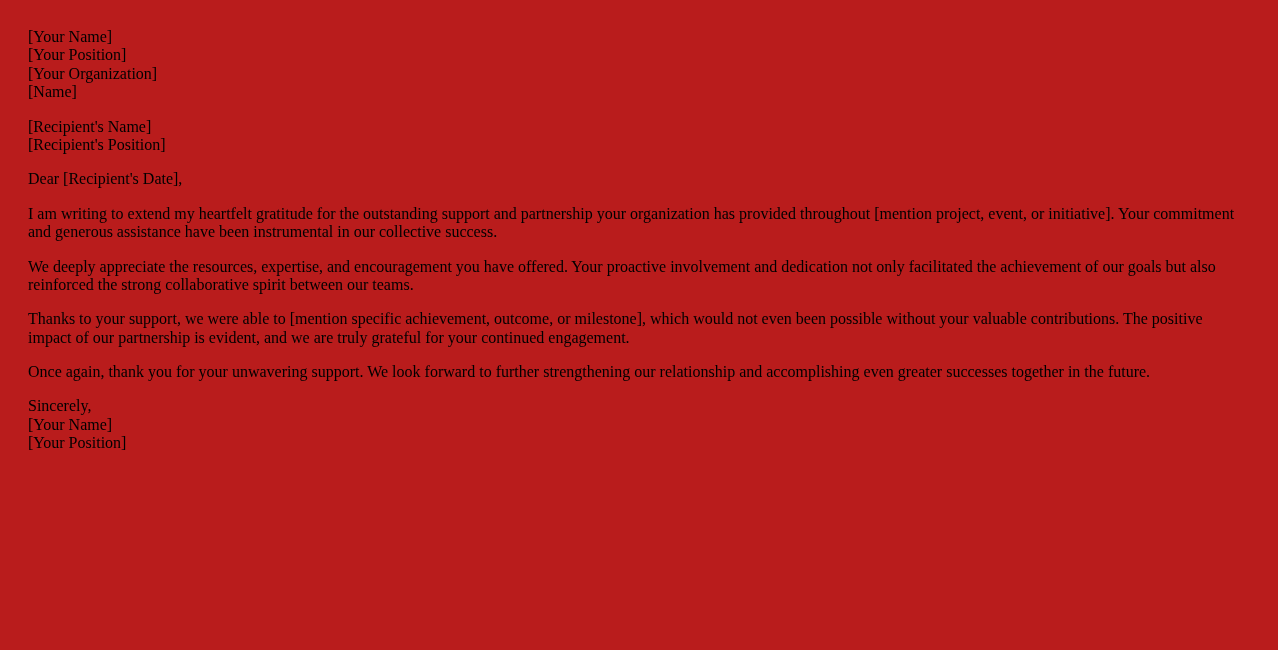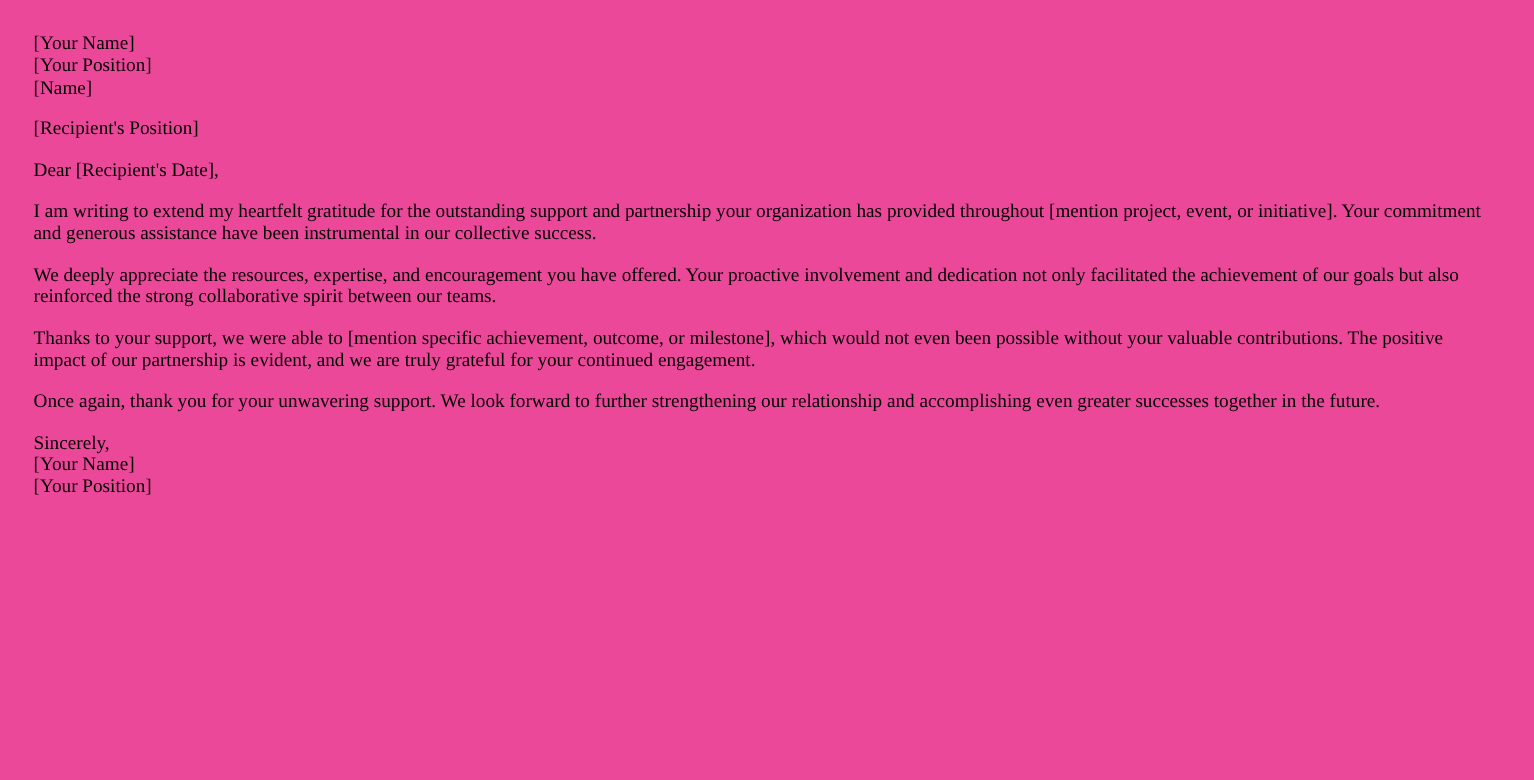--- a/index.html
+++ b/index.html
@@ -5,21 +5,21 @@
   html, body {
     margin: 0;
     padding: 0;
     background: #ffffff;
   }
   .page {
     width: 1278px;
     height: 650px;
     box-sizing: border-box;
     padding: 28px 28px 0 28px;
-    background: #ec4899;
+    background: #b91c1c;
     color: #000000;
     font-family: "Liberation Serif", serif;
     font-size: 16px;
     line-height: 1.15;
     overflow: hidden;
   }
   .page p {
     margin: 16px 0;
   }
   .page p:first-child {
@@ -30,24 +30,26 @@
   }
 </style>
 </head>
 <body>
 
 <div class="page">
 
   <p>
     <span class="line">[Your Name]</span>
     <span class="line">[Your Position]</span>
+    <span class="line">[Your Organization]</span>
     <span class="line">[Name]</span>
   </p>
 
   <p>
+    <span class="line">[Recipient's Name]</span>
     <span class="line">[Recipient's Position]</span>
   </p>
 
   <p>Dear [Recipient's Date],</p>
 
   <p>I am writing to extend my heartfelt gratitude for the outstanding support and partnership your organization has provided throughout [mention project, event, or initiative]. Your commitment and generous assistance have been instrumental in our collective success.</p>
 
   <p>We deeply appreciate the resources, expertise, and encouragement you have offered. Your proactive involvement and dedication not only facilitated the achievement of our goals but also reinforced the strong collaborative spirit between our teams.</p>
 
   <p>Thanks to your support, we were able to [mention specific achievement, outcome, or milestone], which would not even been possible without your valuable contributions. The positive impact of our partnership is evident, and we are truly grateful for your continued engagement.</p>

